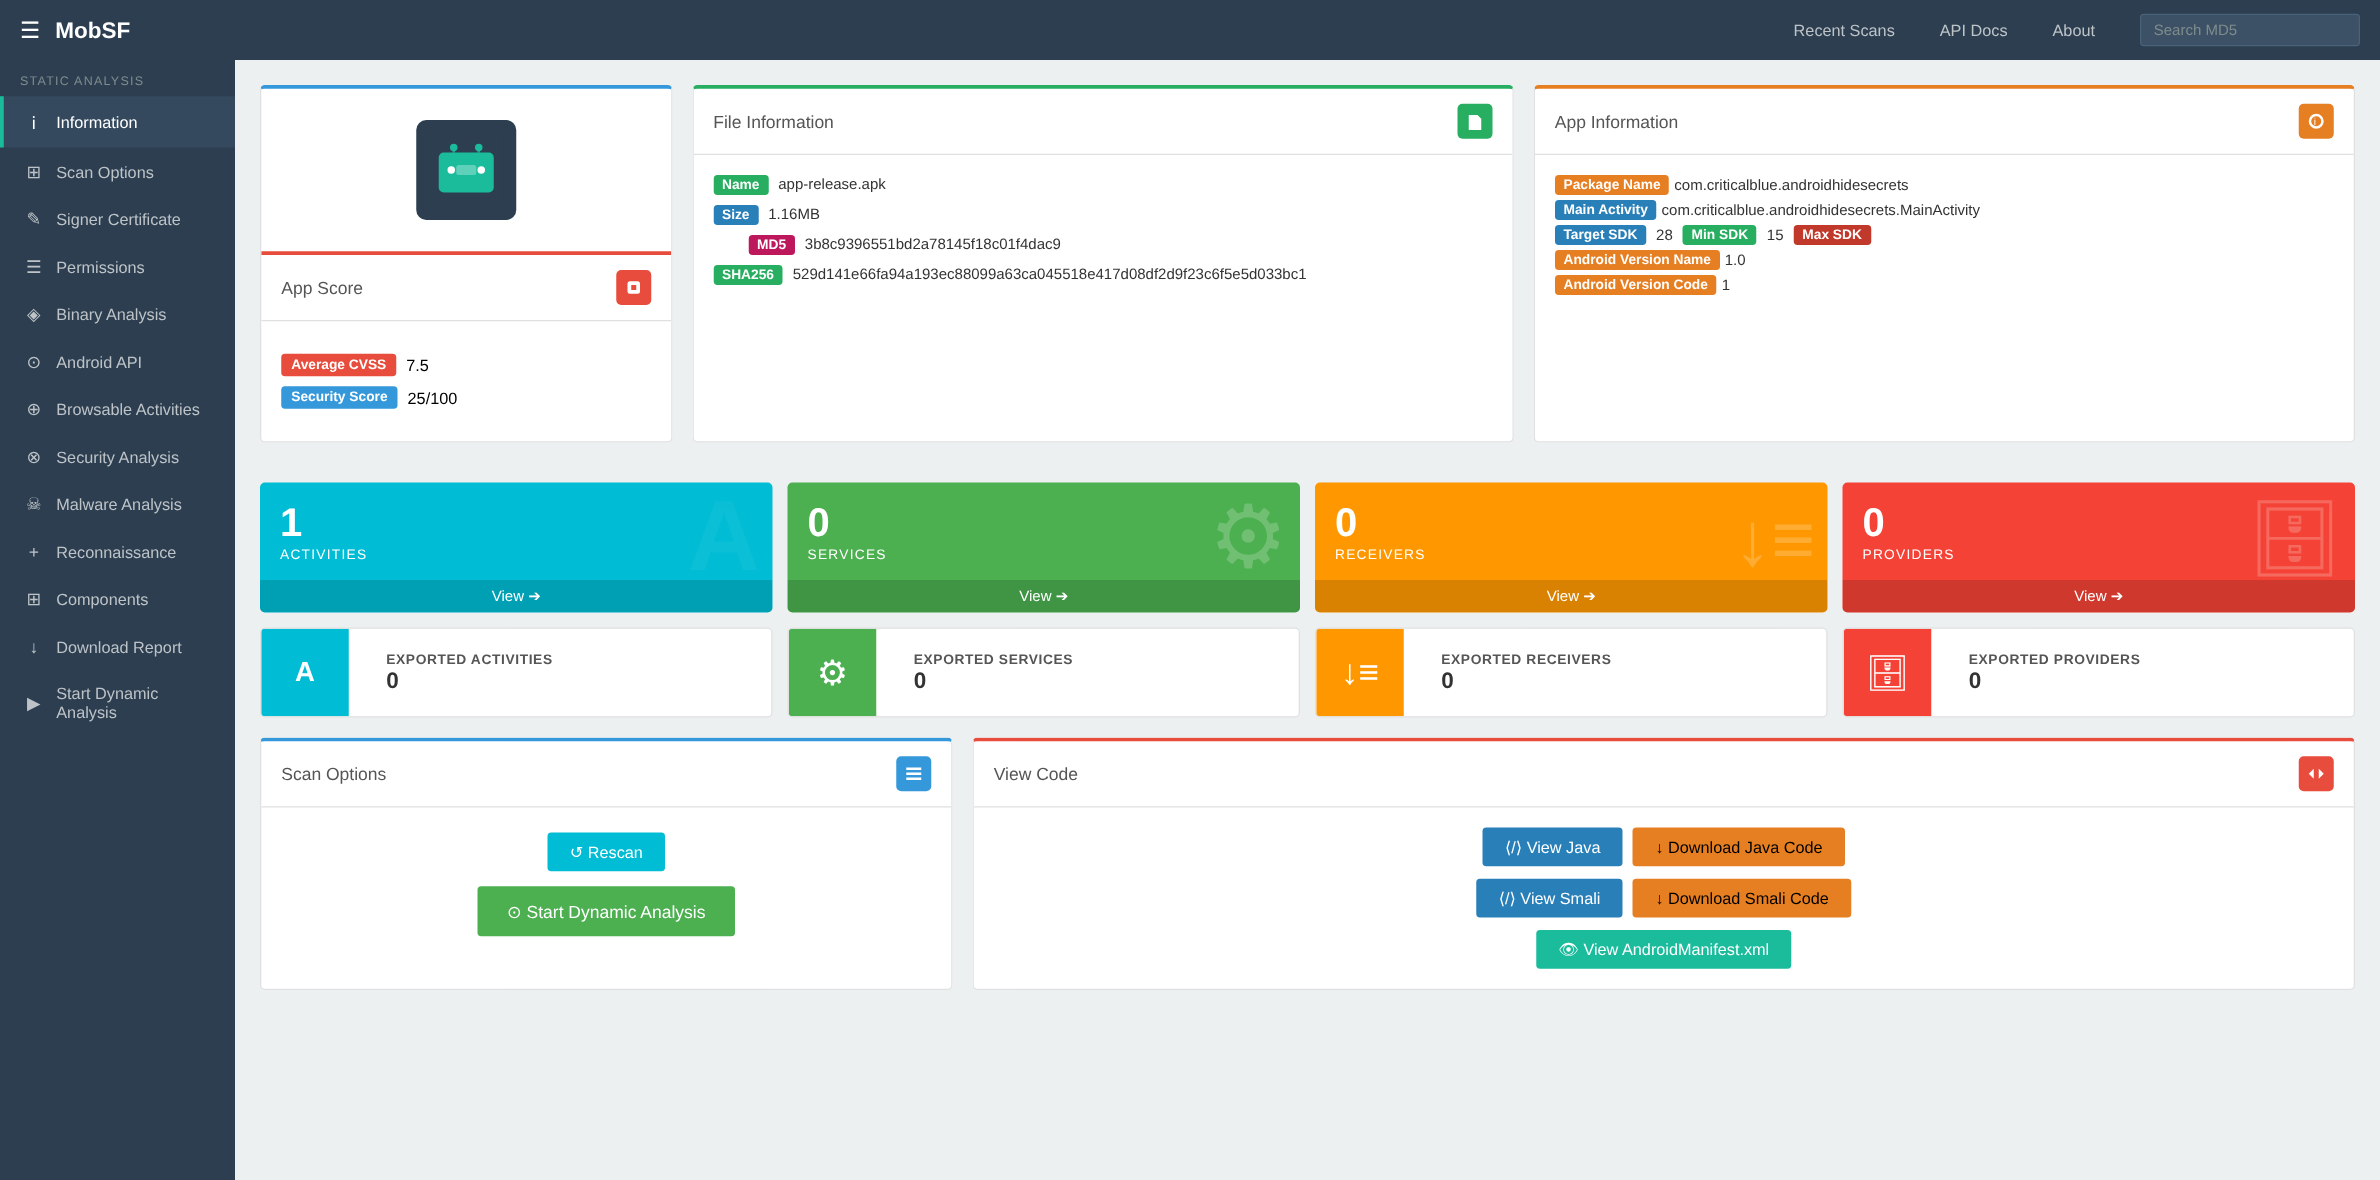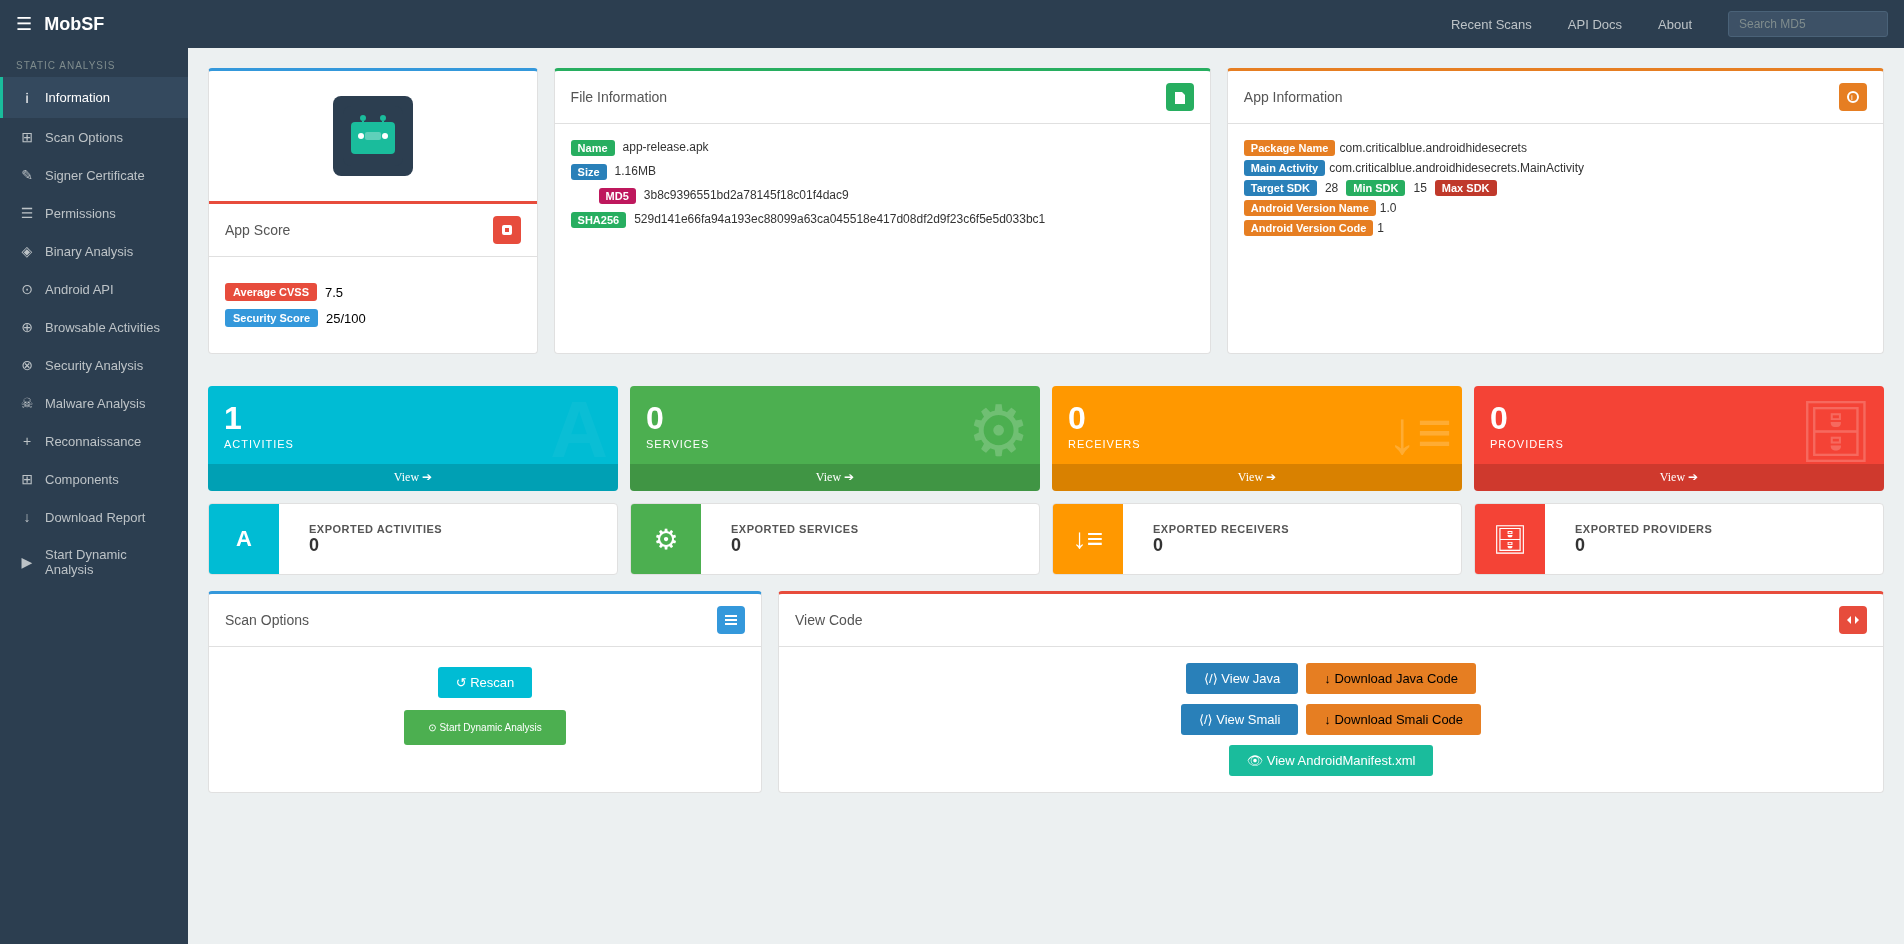--- a/index.html
+++ b/index.html
@@ -39,21 +39,21 @@
       text-decoration: none;
       font-size: 13px;
     }
     .header-search {
       background: #3d5166;
       border: 1px solid #4a6278;
       color: #bdc3c7;
       padding: 5px 10px;
       border-radius: 3px;
       font-size: 12px;
-      width: 160px;
+      width: 176px;
     }
     .header-search::placeholder { color: #7f8c8d; }
 
     
     .sidebar {
       width: 188px;
       background: #2c3e50;
       position: fixed;
       top: 48px;
       bottom: 0;
@@ -249,21 +249,20 @@
       margin-top: 4px;
       text-transform: uppercase;
     }
     .stat-card .stat-view {
       background: rgba(0,0,0,0.15);
       padding: 6px 16px;
       text-align: center;
       font-size: 12px;
       margin: 0 -16px -16px;
       margin-top: 14px;
-      font-family: Liberation Serif, serif;
     }
     .stat-cyan { background: #00bcd4; }
     .stat-green { background: #4caf50; }
     .stat-orange { background: #ff9800; }
     .stat-red { background: #f44336; }
 
     
     .exported-row { display: flex; gap: 12px; margin-bottom: 16px; }
     .exported-card {
       flex: 1;
@@ -597,21 +596,21 @@
         <div class="card-header-icon" style="background:#3498db;">
           <svg width="14" height="14" viewBox="0 0 14 14" fill="white">
               <rect x="1" y="2" width="12" height="2"></rect>
               <rect x="1" y="6" width="12" height="2"></rect>
               <rect x="1" y="10" width="12" height="2"></rect>
             </svg>
         </div>
       </div>
       <div class="scan-buttons">
         <button class="btn btn-cyan">↺ Rescan</button>
-        <button class="btn btn-green" style="padding: 12px 24px; font-size: 10px;">⊙ Start Dynamic Analysis</button>
+        <button class="btn btn-green" style="padding: 12px 24px; font-size: 14px;">⊙ Start Dynamic Analysis</button>
       </div>
     </div>
 
     <div class="col-2 card border-top-red">
       <div class="card-header">
         <span>View Code</span>
         <div class="card-header-icon" style="background:#e74c3c;">
           <svg width="14" height="14" viewBox="0 0 14 14" fill="white">
               <polygon points="1,7 5,3 5,11"></polygon>
               <polygon points="13,7 9,3 9,11"></polygon>

